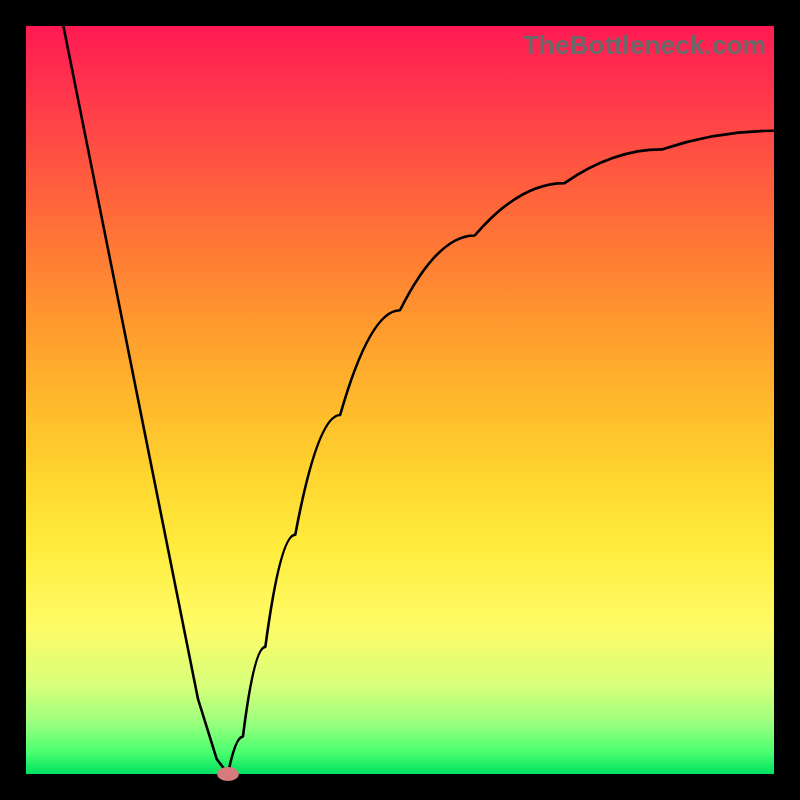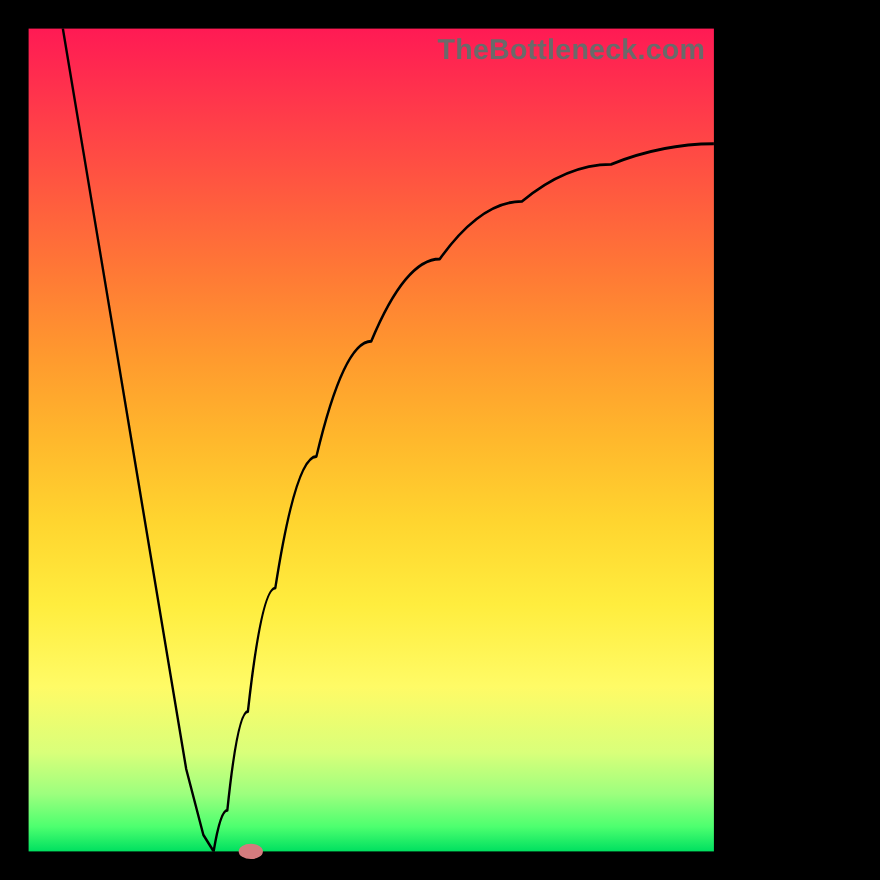--- a/index.html
+++ b/index.html
@@ -3,21 +3,21 @@
 <meta charset="utf-8">
 <style>
   * { margin: 0; padding: 0; box-sizing: border-box; }
   html, body { width: 800px; height: 800px; overflow: hidden; }
   body { background: #000; position: relative; }
 
   .plot-area {
     position: absolute;
     left: 26px;
     top: 26px;
-    width: 623px;
+    width: 748px;
     height: 748px;
     background: linear-gradient(to bottom,
       #ff1a54 0%,
       #ff3a4a 10%,
       #ff5a3f 20%,
       #ff7a35 30%,
       #ff9a2e 40%,
       #ffb82c 50%,
       #ffd52f 60%,
       #ffed3e 70%,

